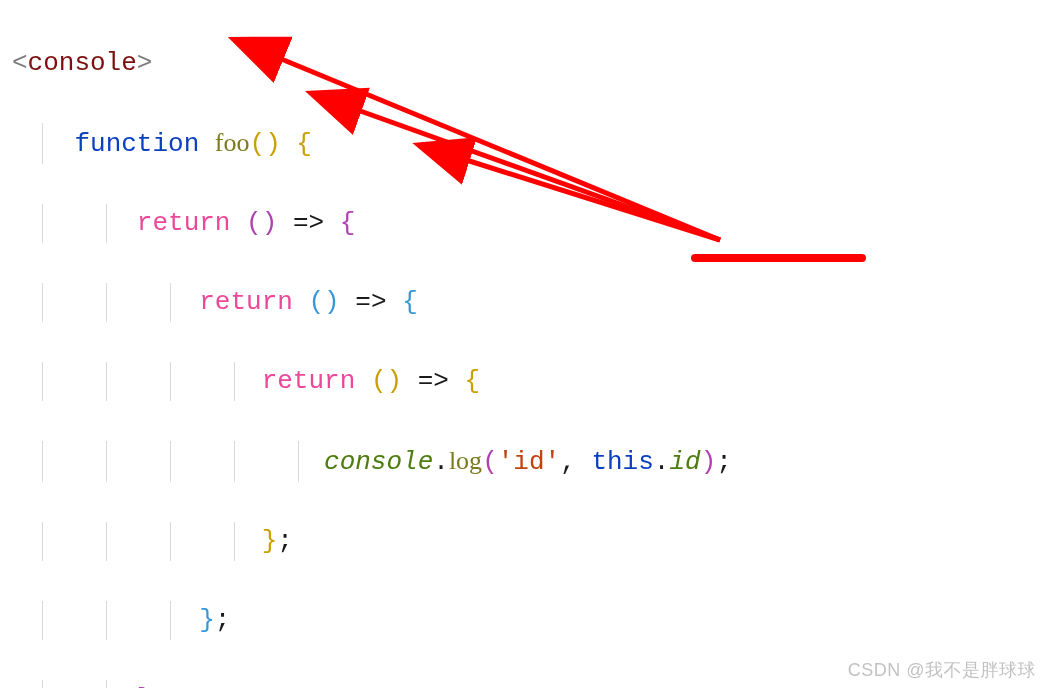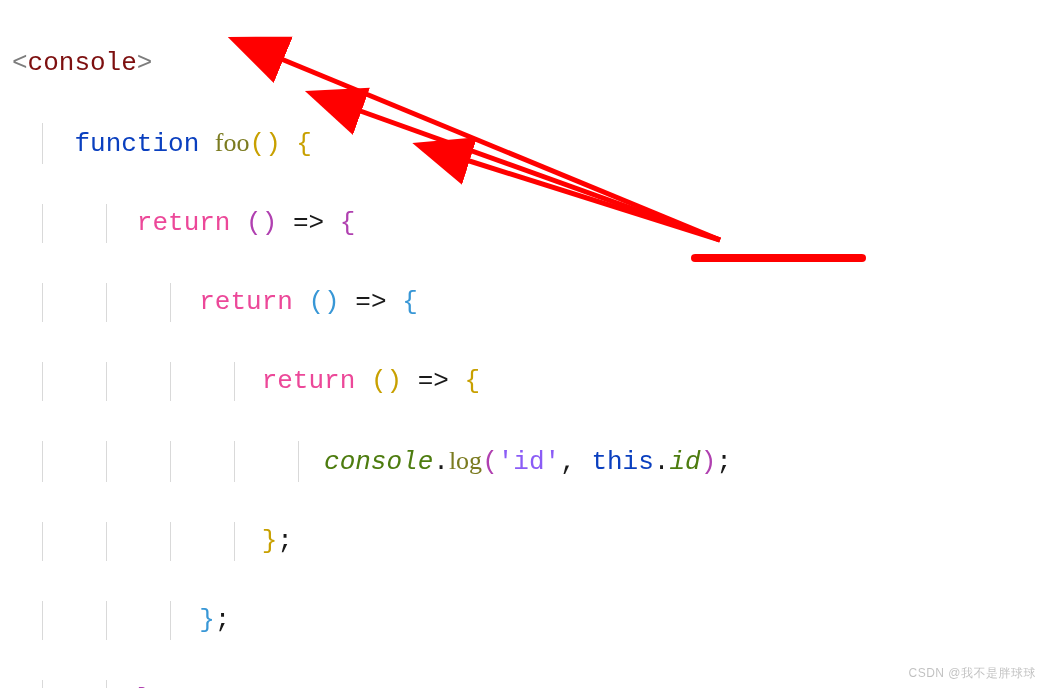--- a/index.html
+++ b/index.html
@@ -26,33 +26,33 @@
     bottom: 0;
     width: 1px;
     background: #d9d9d9;
   }
   
   .tag { color: #7d0f0f; }       
   .ang { color: #7d7d7d; }       
   .kw  { color: #0a3fbf; margin-top: 20px; }       
   .ret { color: #ec4899; }       
   .fn  { color: #7b7b20; font-family: Liberation Serif, serif; }       
-  .str { color: #8b5cf6; }       
+  .str { color: #c2410c; }       
   .id  { color: #4d7c0f; font-style: italic; }       
   .br0 { color: #c8a000; }       
   .br1 { color: #b040b0; }       
   .br2 { color: #3897d6; }       
   .pln { color: #1a1a1a; }       
   .arrow { color: #1a1a1a; }
   .watermark {
     position: absolute;
     right: 12px;
     bottom: 6px;
     font-family: sans-serif;
-    font-size: 12px;
+    font-size: 18px;
     color: rgba(0,0,0,0.25);
     letter-spacing: 0.5px;
   }
   .annot {
     position: absolute;
     top: 0; left: 0;
     width: 1048px; height: 688px;
     pointer-events: none;
   }
 </style>

